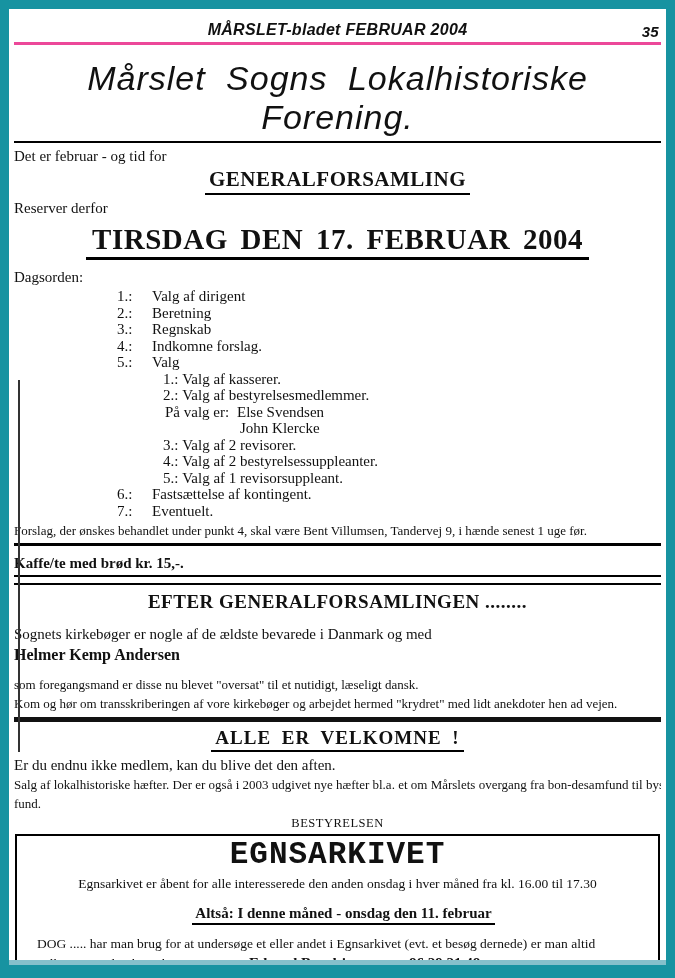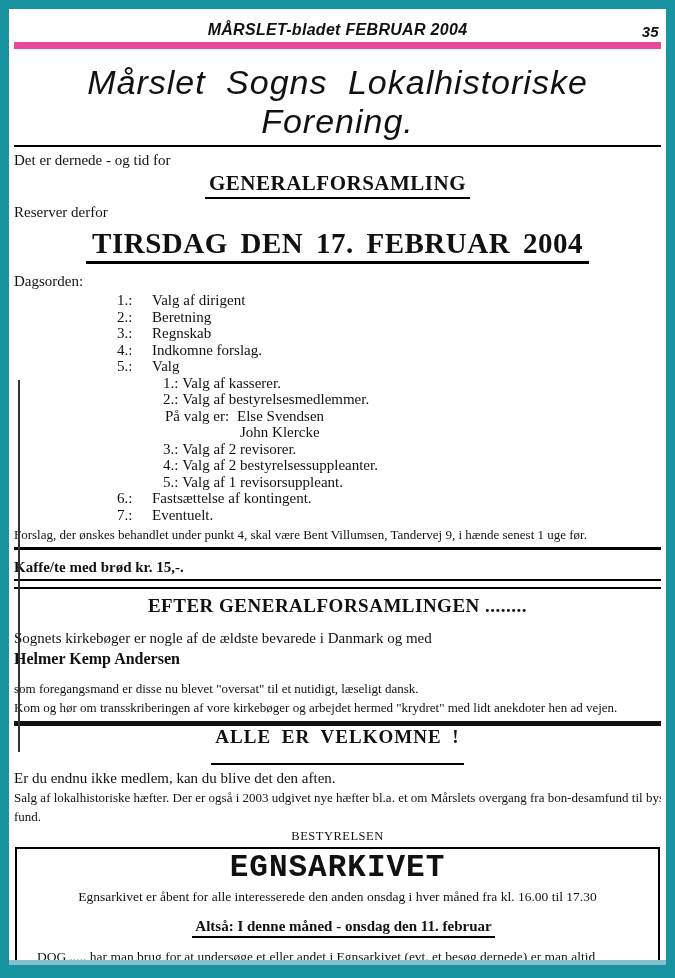--- a/index.html
+++ b/index.html
@@ -18,21 +18,21 @@
   .page::after{
     content:'';position:absolute;left:0;right:0;bottom:0;height:5px;
     background:#85c0cb;
   }
   .content{padding:0 5px;}
   .center{text-align:center;}
 
   
   .masthead{
     position:relative;margin-top:12px;
-    border-bottom:7px solid #ec4899;padding-bottom:3px;
+    border-bottom:3px solid #ec4899;padding-bottom:3px;
     text-align:center;
     font-family:"Liberation Sans", sans-serif;
     font-weight:bold;font-style:italic;font-size:16px;
     letter-spacing:.3px;
   }
   .masthead-page{
     position:absolute;right:2px;bottom:2px;
     font-size:15px;font-weight:bold;font-style:italic;
   }
 
@@ -83,21 +83,21 @@
   hr.thin-rule{border:none;border-top:2px solid #000;margin:6px 0 0;}
   .h-after{
     display:inline-block;font-weight:bold;font-size:19px;letter-spacing:.5px;margin-top:6px;
   }
   .bold-name{font-size:16px;font-weight:bold;margin:3px 0 0;}
   .small-line{font-size:13px;margin:3px 0 0;line-height:15.5px;white-space:nowrap;overflow:hidden;}
   .gap-top{margin-top:13px;}
   hr.thick-rule{border:none;border-top:5px solid #111;margin:6px 0 0;}
   .h-welcome{
     display:inline-block;font-weight:bold;font-size:19px;letter-spacing:1px;word-spacing:5px;
-    border-bottom:2px solid #000;padding:0 4px 15px;
+    border-bottom:2px solid #000;padding:0 4px 1px;margin-top:5px;
   }
   .bestyrelsen{font-size:12.5px;letter-spacing:.5px;margin-top:5px;}
 
   
   .archive-box{
     box-sizing:border-box;
     margin:3px 1px 0;
     border:2px solid #000;
     padding:2px 12px 8px;
     height:206px;
@@ -131,21 +131,21 @@
 
     <header class="masthead">
       <span>MÅRSLET-bladet  FEBRUAR 2004</span>
       <span class="masthead-page">35</span>
     </header>
 
     <div class="society-title-wrap">
       <span class="society-title">Mårslet  Sogns  Lokalhistoriske  Forening.</span>
     </div>
 
-    <p class="body-line">Det er dernede  - og tid for</p>
+    <p class="body-line">Det er februar  - og tid for</p>
 
     <div class="center">
       <span class="h-general">GENERALFORSAMLING</span>
     </div>
 
     <p class="body-line">Reserver derfor</p>
 
     <div class="center">
       <span class="h-date">TIRSDAG DEN  17. FEBRUAR  2004</span>
     </div>

